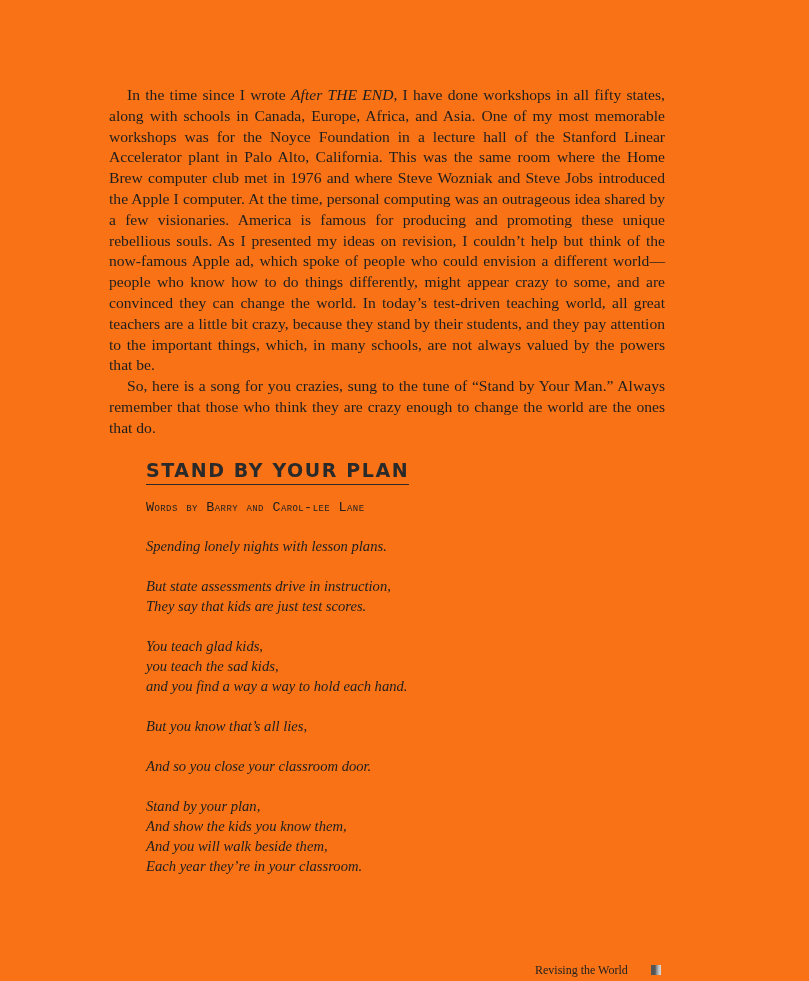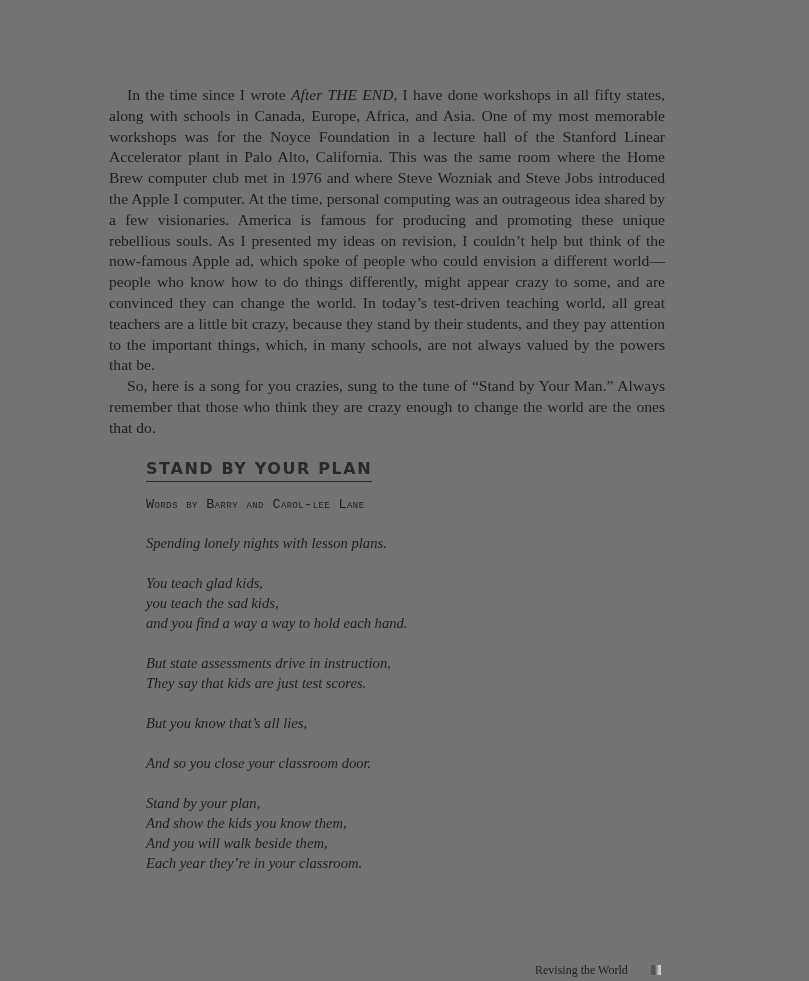--- a/index.html
+++ b/index.html
@@ -1,22 +1,22 @@
 <!DOCTYPE html>
 <html><head>
 <meta charset="utf-8">
 <style>
   html, body { margin: 0; padding: 0; background: #ffffff; }
   body { width: 809px; height: 981px; position: relative; overflow: hidden; }
-  .page { position: absolute; left: 0; top: 0; width: 809px; height: 981px; background: #737373; color: #1e1e1e; font-family: "Liberation Serif", "DejaVu Serif", serif; }
+  .page { position: absolute; left: 0; top: 0; width: 809px; height: 981px; background: #f97316; color: #1e1e1e; font-family: "Liberation Serif", "DejaVu Serif", serif; }
   .body-text { position: absolute; left: 109px; top: 85px; width: 556px; font-size: 15.6px; line-height: 20.8px; text-align: justify; }
   .para { margin: 0; text-indent: 18px; }
   .para .it { font-style: italic; }
   .song { position: absolute; left: 146px; top: 459px; width: 500px; }
-  .song-title { display: inline-block; font-family: "DejaVu Sans", "Liberation Sans", sans-serif; font-size: 16px; letter-spacing: 1.6px; color: #2a2a2a; padding-bottom: 3px; border-bottom: 1.5px solid #2a2a2a; margin: 0; }
+  .song-title { display: inline-block; font-family: "DejaVu Sans", "Liberation Sans", sans-serif; font-size: 19px; letter-spacing: 1.6px; color: #2a2a2a; padding-bottom: 3px; border-bottom: 1.5px solid #2a2a2a; margin: 0; }
   .song-credit { font-family: Liberation Mono, monospace; font-size: 13.5px; font-variant: small-caps; letter-spacing: 0.4px; margin-top: 15px; color: #1e1e1e; }
   .stanzas { margin-top: 21px; }
   .stanza { margin: 0 0 20px 0; }
   .line { display: block; font-style: italic; font-size: 14.6px; line-height: 20px; color: #1e1e1e; }
   .footer { position: absolute; top: 961px; left: 535px; height: 18px; display: flex; align-items: center; }
   .running-head { font-size: 12px; color: #222; font-family: "Liberation Serif", "DejaVu Serif", serif; }
   .marker { width: 10px; height: 10px; margin-left: 23px; background: linear-gradient(to right, #555 0%, #555 40%, #888 55%, #bbb 75%, #ddd 100%); }
   .page-number { font-family: "DejaVu Sans", "Liberation Sans", sans-serif; font-weight: bold; font-size: 11px; color: #222; margin-left: 21px; letter-spacing: 0.5px; margin-top: 44px; }
 </style>
 </head>
@@ -31,27 +31,27 @@
 
   <div class="song">
     <h2 class="song-title">STAND BY YOUR PLAN</h2>
     <div class="song-credit">Words by Barry and Carol-lee Lane</div>
 
     <div class="stanzas">
       <div class="stanza">
         <span class="line">Spending lonely nights with lesson plans.</span>
       </div>
       <div class="stanza">
+        <span class="line">But state assessments drive in instruction,</span>
+        <span class="line">They say that kids are just test scores.</span>
+      </div>
+      <div class="stanza">
         <span class="line">You teach glad kids,</span>
         <span class="line">you teach the sad kids,</span>
         <span class="line">and you find a way a way to hold each hand.</span>
-      </div>
-      <div class="stanza">
-        <span class="line">But state assessments drive in instruction,</span>
-        <span class="line">They say that kids are just test scores.</span>
       </div>
       <div class="stanza">
         <span class="line">But you know that’s all lies,</span>
       </div>
       <div class="stanza">
         <span class="line">And so you close your classroom door.</span>
       </div>
       <div class="stanza">
         <span class="line">Stand by your plan,</span>
         <span class="line">And show the kids you know them,</span>

